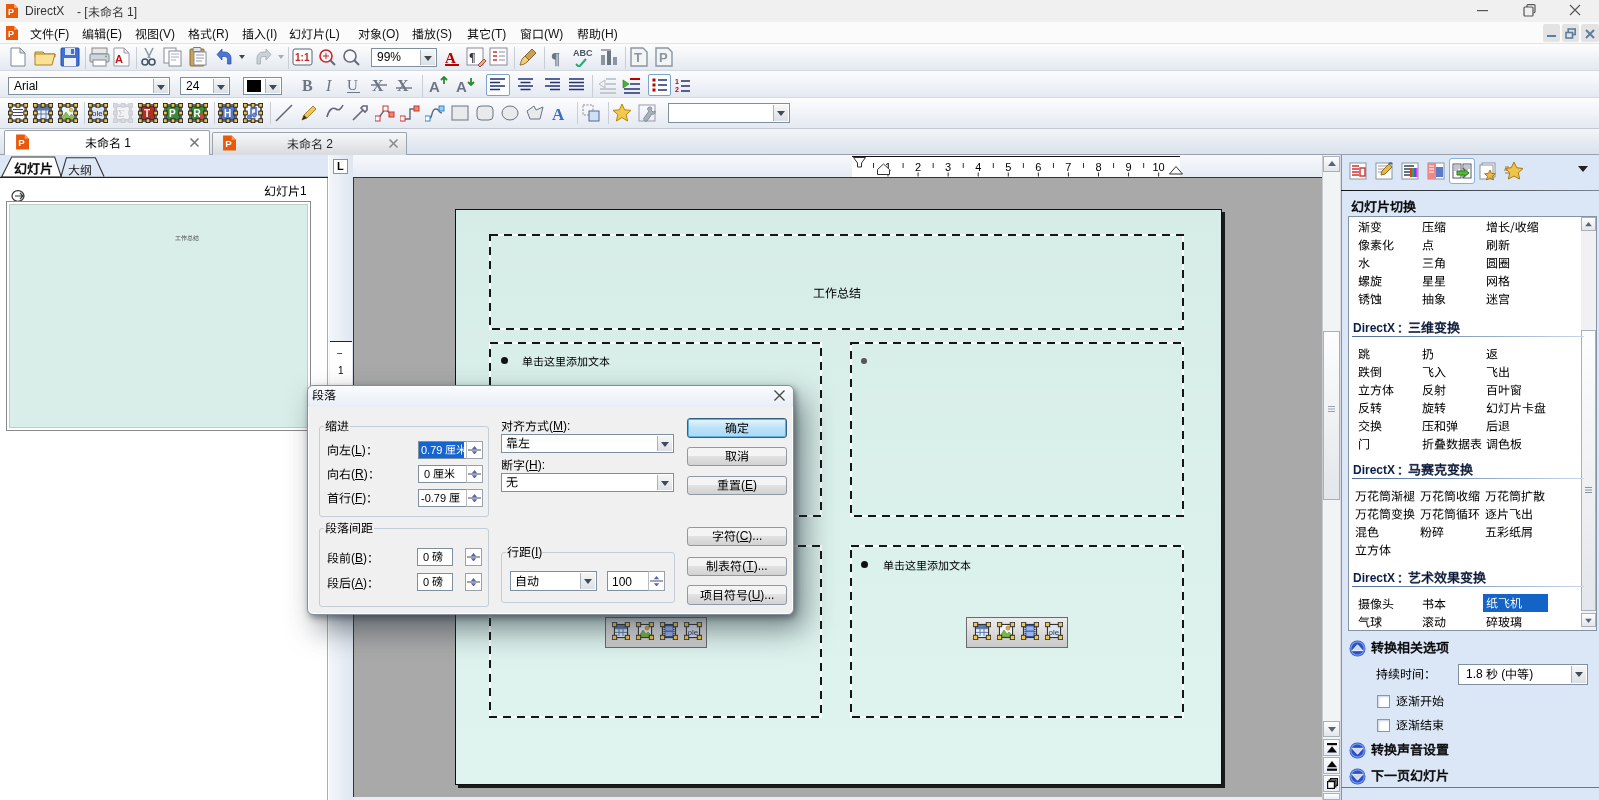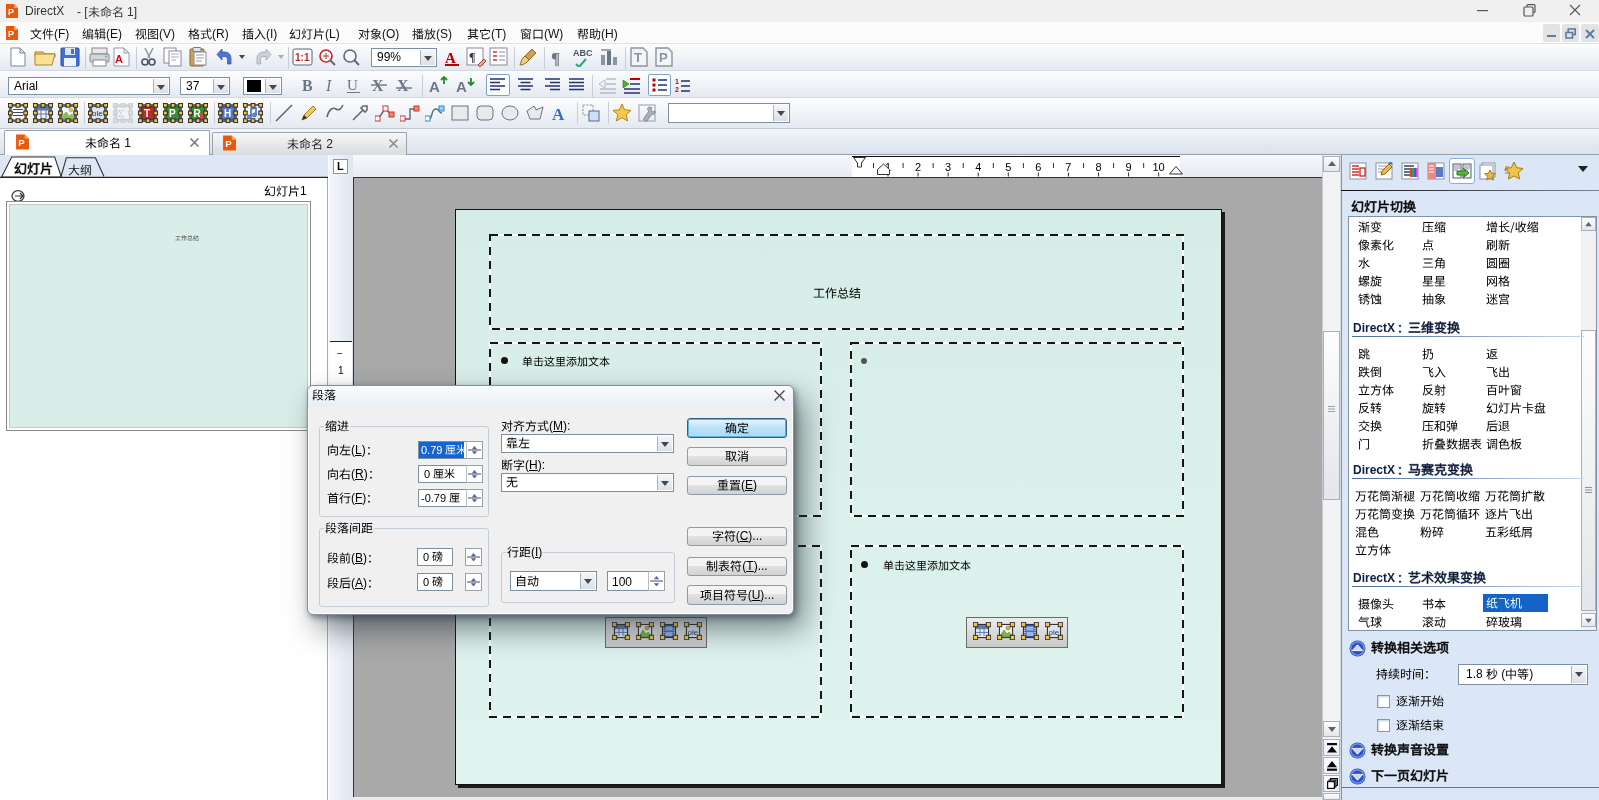--- a/index.html
+++ b/index.html
@@ -433,21 +433,21 @@
     <path d="M2 1h12l4 4v14H2z" fill="#f2f4f6" stroke="#8a95a0" stroke-width="1.4"></path>
     <text x="5" y="15" font-size="13" font-weight="bold" fill="#8a95a0" font-family="Liberation Sans">P</text>
   </svg>
 <div class="cmb" style="left:8px;top:77px;width:162px;height:18px">
     <div class="cmbb"></div>
   </div>
 <div class="t" style="left:14px;top:79px;font-size:12px;line-height:14px;color:#000;">Arial</div>
 <div class="cmb" style="left:180px;top:77px;width:50px;height:18px">
     <div class="cmbb"></div>
   </div>
-<div class="t" style="left:186px;top:79px;font-size:12px;line-height:14px;color:#000;">37</div>
+<div class="t" style="left:186px;top:79px;font-size:12px;line-height:14px;color:#000;">24</div>
 <div class="cmb" style="left:243px;top:77px;width:39px;height:18px;background:#fff">
     <div class="cmbb"></div>
   </div>
 <div class="a" style="left:247px;top:80px;width:14px;height:12px;background:#000"></div>
 <svg class="a" style="left:300px;top:75px" width="16" height="20" viewBox="0 0 16 20">
     <text x="2" y="16" font-size="16" font-weight="bold" fill="#6d7684" font-family="Liberation Serif">B</text>
   </svg>
 <svg class="a" style="left:324px;top:75px" width="14" height="20" viewBox="0 0 14 20">
     <text x="2" y="16" font-size="16" font-style="italic" fill="#6d7684" font-family="Liberation Serif">I</text>
   </svg>

